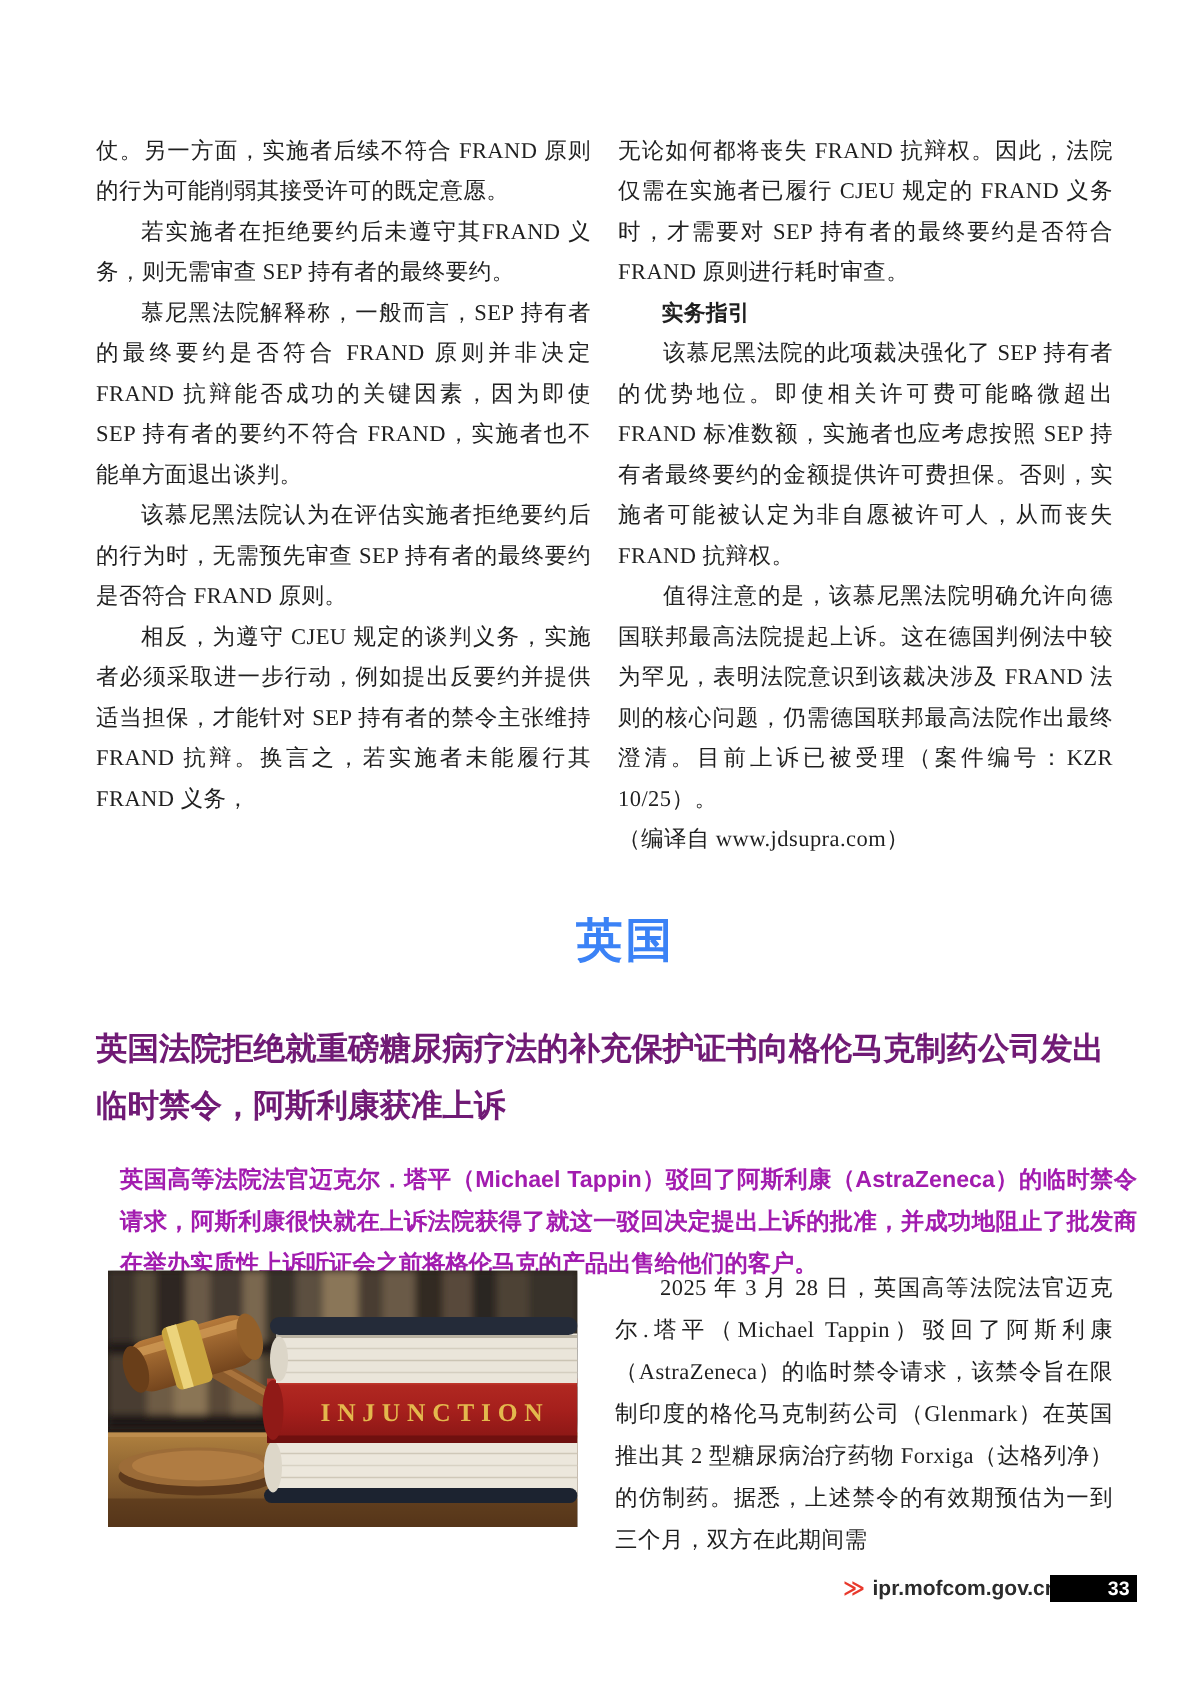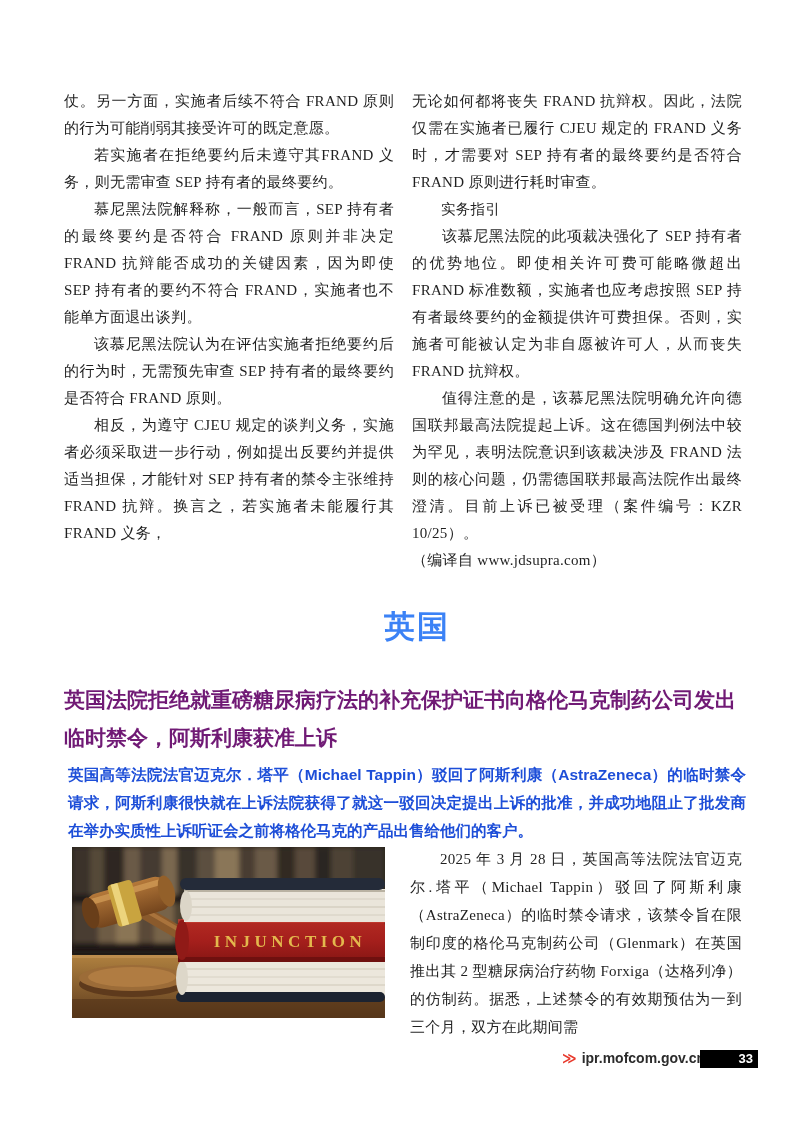--- a/index.html
+++ b/index.html
@@ -10,40 +10,40 @@
     color:#1f1f1f;
   }
   
   .topcols{position:absolute;left:64px;top:88px;width:678px;display:flex;gap:18px;}
   .col{width:330px;}
   .bp{
     margin:0;font-size:15px;line-height:27px;letter-spacing:.3px;
     text-align:justify;text-indent:2em;
   }
   .bp.noindent{text-indent:0;}
-  .bp.subhead{font-weight:normal;font-family:"Liberation Sans","DejaVu Sans",sans-serif;font-size:14.5px;}
+  .bp.subhead{font-weight:bold;font-family:"Liberation Sans","DejaVu Sans",sans-serif;font-size:14.5px;}
   .bp.source{text-align:left;text-indent:0;}
   
   .section-heading{
     position:absolute;left:0;top:606px;width:794px;text-align:center;
     font-size:31px;font-weight:bold;letter-spacing:2px;color:#3b82f6;
     font-family:"Liberation Sans","DejaVu Sans",sans-serif;
     margin-left:20px;
   }
   .article-title{
     position:absolute;left:64px;top:681px;width:680px;
     font-family:"Liberation Sans","DejaVu Sans",sans-serif;
     font-size:21px;line-height:38px;font-weight:bold;color:#701a75;
     text-align:left;margin:0;
   }
   .article-intro{
     position:absolute;left:64px;top:757px;width:678px;
     font-family:"Liberation Sans","DejaVu Sans",sans-serif;
-    font-size:15.5px;line-height:28px;font-weight:bold;color:#1d4ed8;
-    text-align:justify;margin:4px;
+    font-size:15.5px;line-height:28px;font-weight:bold;color:#a21caf;
+    text-align:justify;margin:16px;
   }
   .figure{position:absolute;left:72px;top:847px;width:313px;height:171px;}
   .beside-text{
     position:absolute;left:410px;top:845px;width:332px;
     font-size:15px;line-height:28px;letter-spacing:.3px;
     text-align:justify;text-indent:2em;margin:0;
   }
   
   .footer{position:absolute;left:562px;top:1048px;height:20px;display:flex;align-items:center;}
   .footer .chev{

